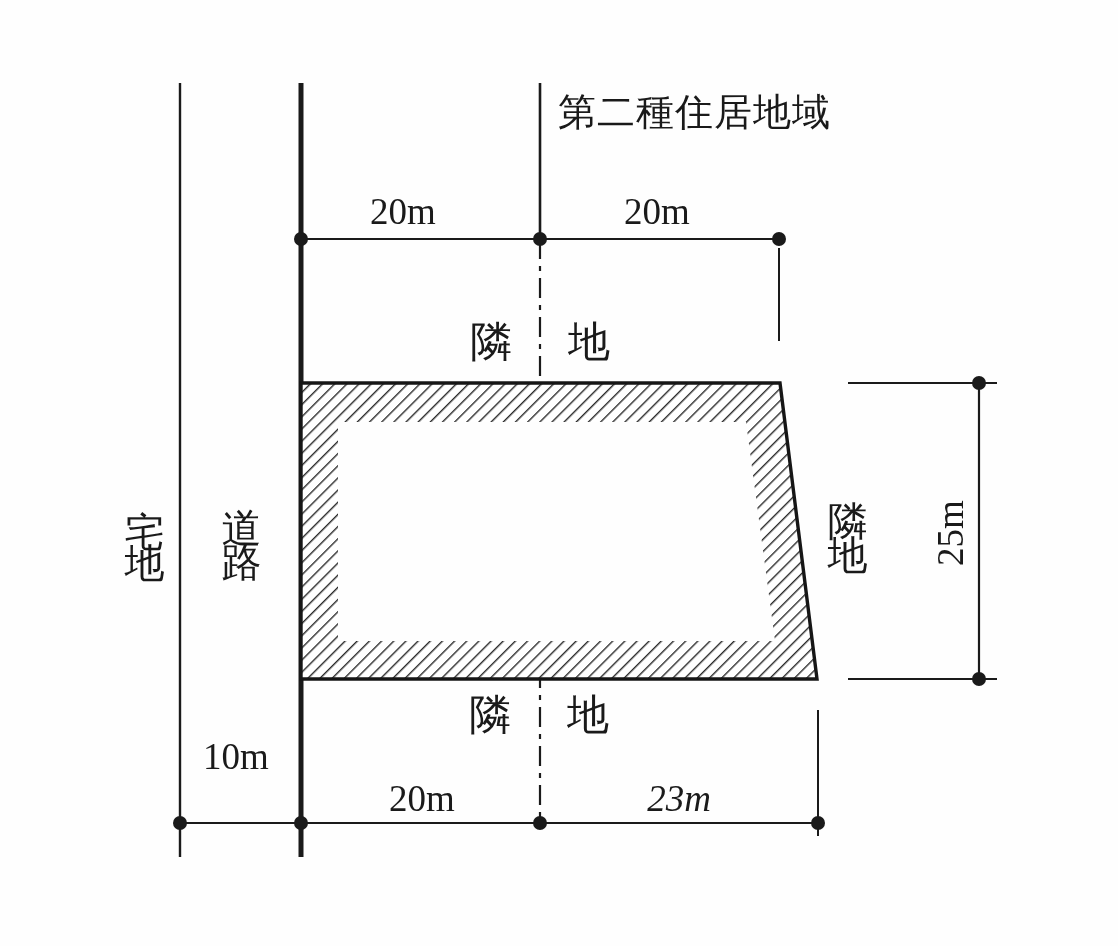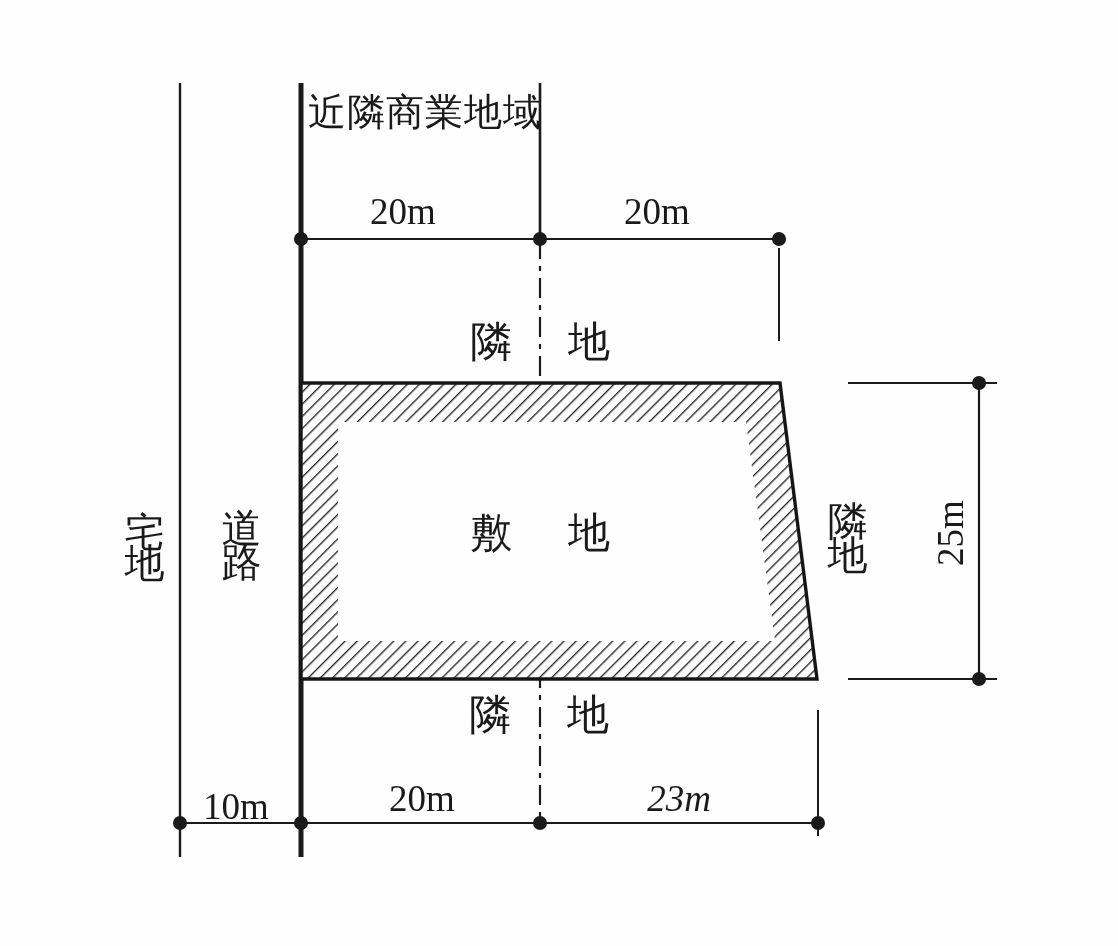--- a/index.html
+++ b/index.html
@@ -94,35 +94,34 @@
 
     <line x1="180" y1="823" x2="818" y2="823" stroke="#1a1a1a" stroke-width="2.2"></line>
     <circle cx="180" cy="823" r="7" fill="#1a1a1a"></circle>
     <circle cx="301" cy="823" r="7" fill="#1a1a1a"></circle>
     <circle cx="540" cy="823" r="7" fill="#1a1a1a"></circle>
     <circle cx="818" cy="823" r="7" fill="#1a1a1a"></circle>
 
     <line x1="818" y1="710" x2="818" y2="836" stroke="#1a1a1a" stroke-width="2"></line>
   </svg>
 
-  <span class="lbl zone" style="left:308px; top:93px;">近隣商業地域</span>
+  <span class="lbl zone" style="left:558px; top:93px;">第二種住居地域</span>
 
   <span class="lbl dim" style="left:403px; top:211px;">20m</span>
   <span class="lbl dim" style="left:657px; top:211px;">20m</span>
 
   <span class="lbl pair-h" style="left:470px; top:321px;">隣地</span>
 
   <span class="lbl pair-v" style="left:124px; top:477px;">宅地</span>
   <span class="lbl pair-v" style="left:221px; top:477px;">道路</span>
 
-  <span class="lbl pair-h" style="left:470px; top:512px;">敷地</span>
 
   <span class="lbl pair-v" style="left:827px; top:469px;">隣地</span>
 
   <span class="lbl dim-rot" style="left:950px; top:533px;">25m</span>
 
   <span class="lbl pair-h" style="left:469px; top:694px;">隣地</span>
 
-  <span class="lbl dim" style="left:236px; top:806px;">10m</span>
+  <span class="lbl dim" style="left:236px; top:756px;">10m</span>
   <span class="lbl dim" style="left:422px; top:798px;">20m</span>
   <span class="lbl dim" style="left:679px; top:798px;font-style:italic;">23m</span>
 
 </div>
 
 </body></html>

